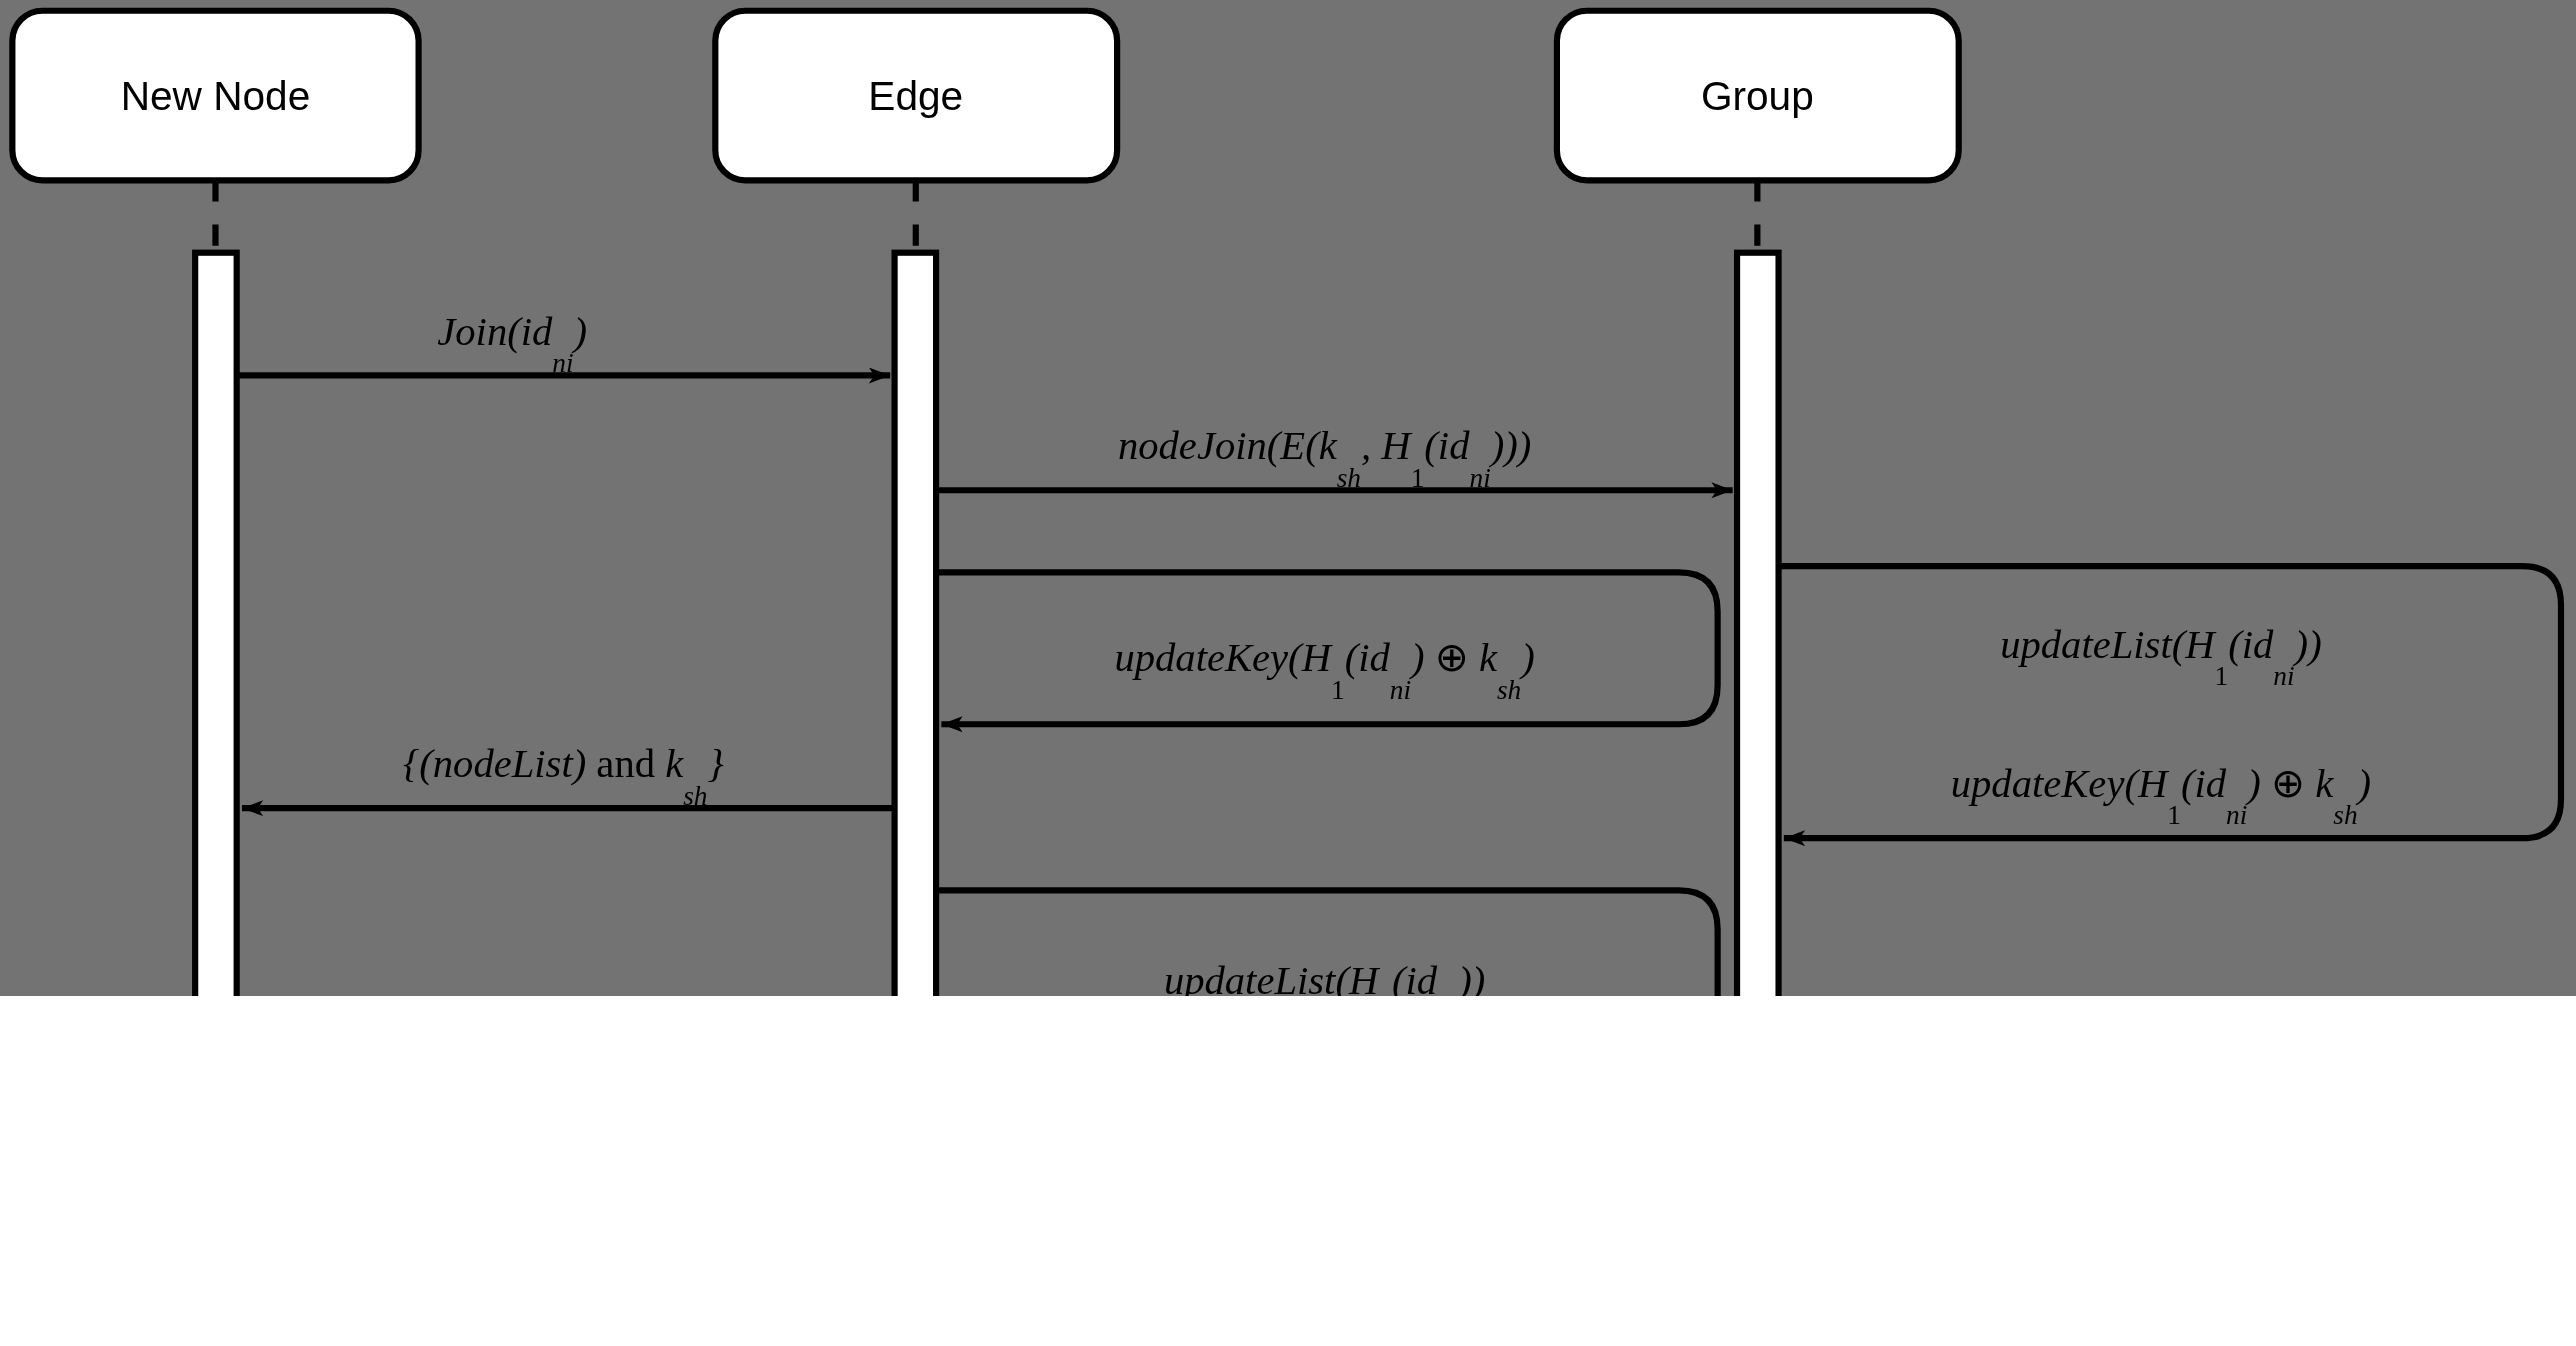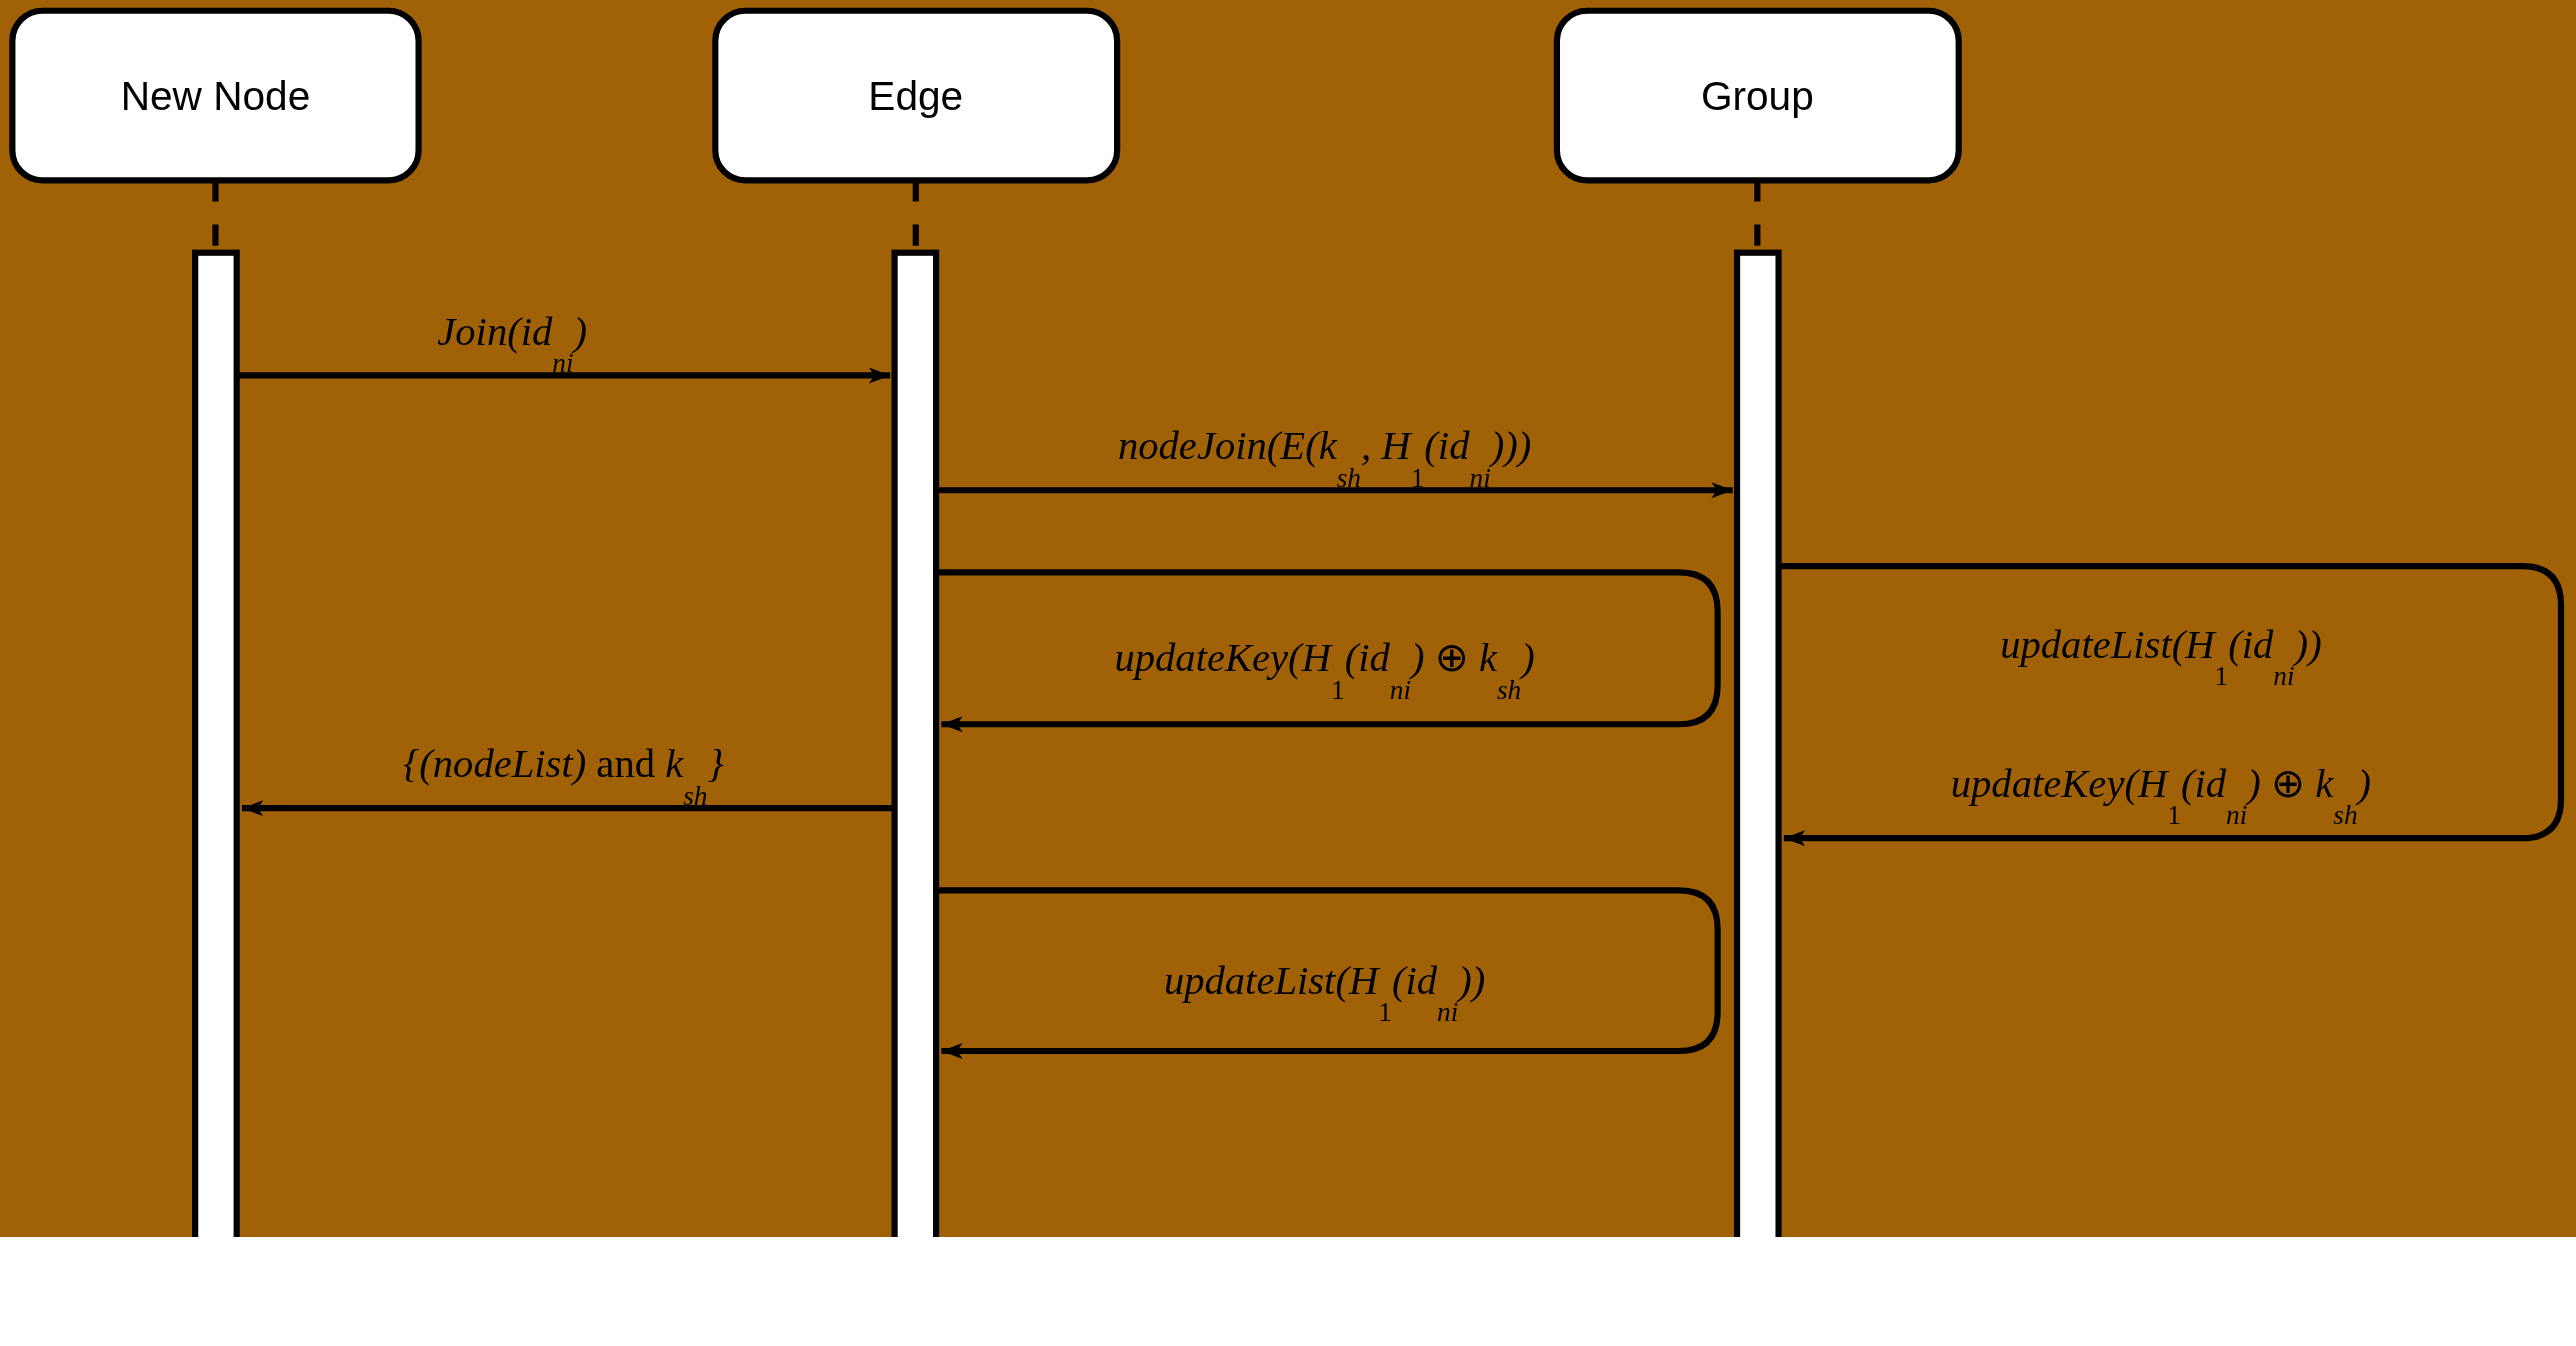--- a/index.html
+++ b/index.html
@@ -6,22 +6,22 @@
     margin: 0;
     padding: 0;
     background: #ffffff;
   }
   body {
     font-family: "Liberation Sans", sans-serif;
   }
   #stage {
     position: relative;
     width: 2576px;
-    height: 1237px;
-    background: #a16207;
+    height: 996px;
+    background: #737373;
     overflow: hidden;
   }
   #diagram-svg {
     position: absolute;
     top: 0;
     left: 0;
     width: 2576px;
     height: 1347px;
     display: block;
   }

